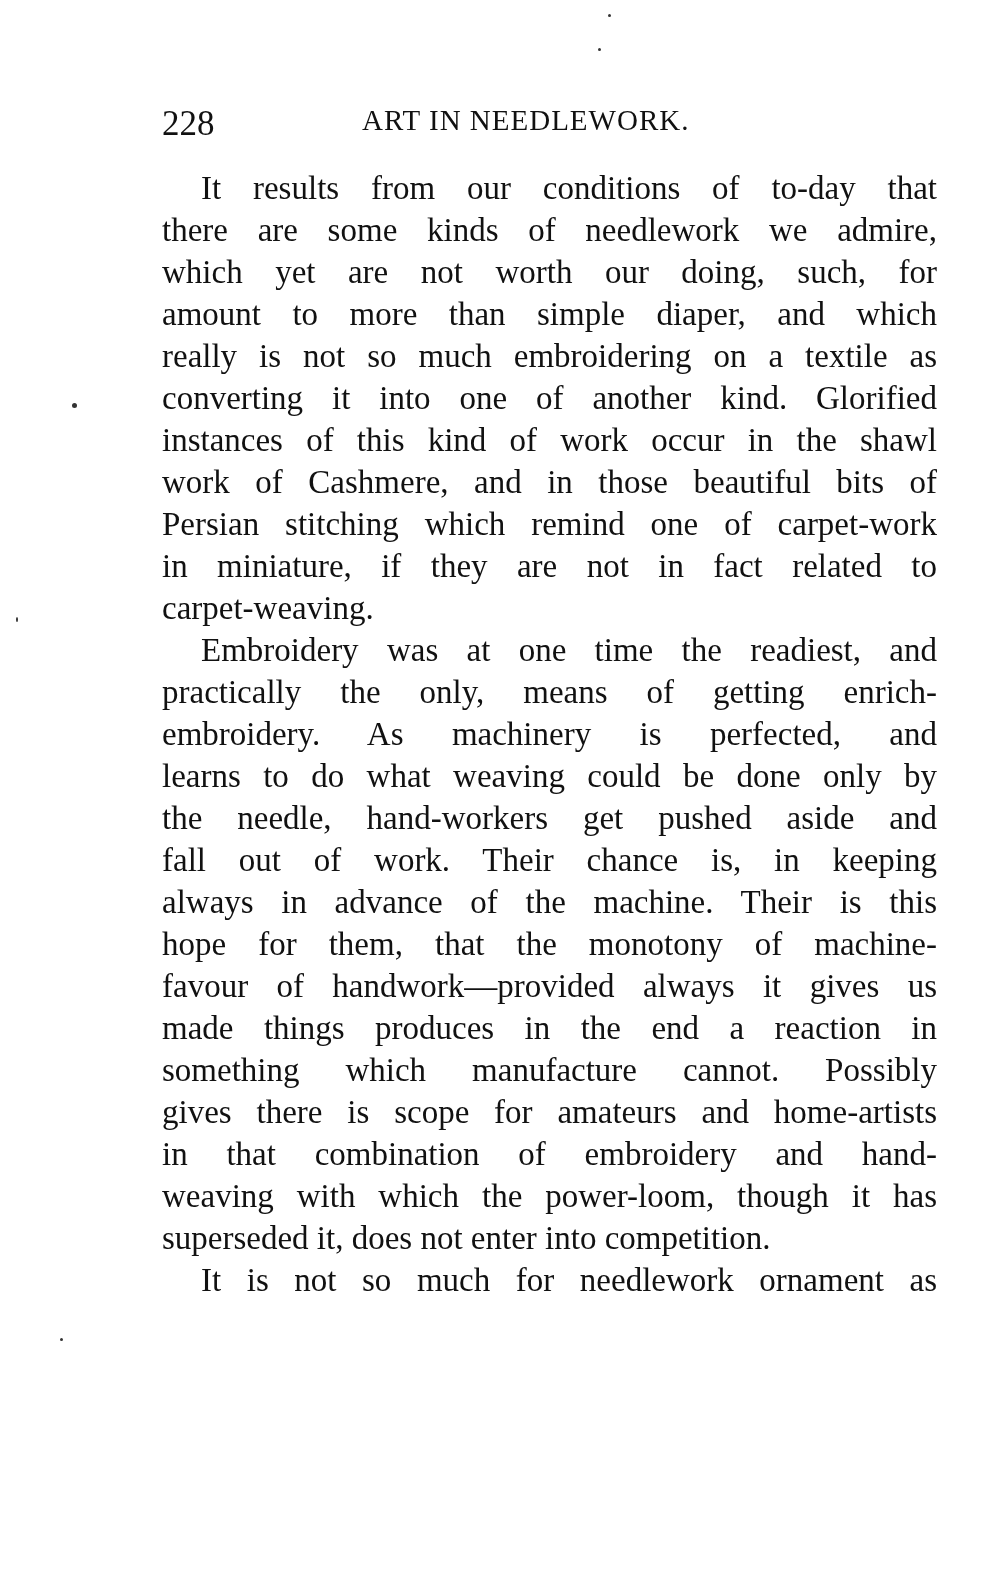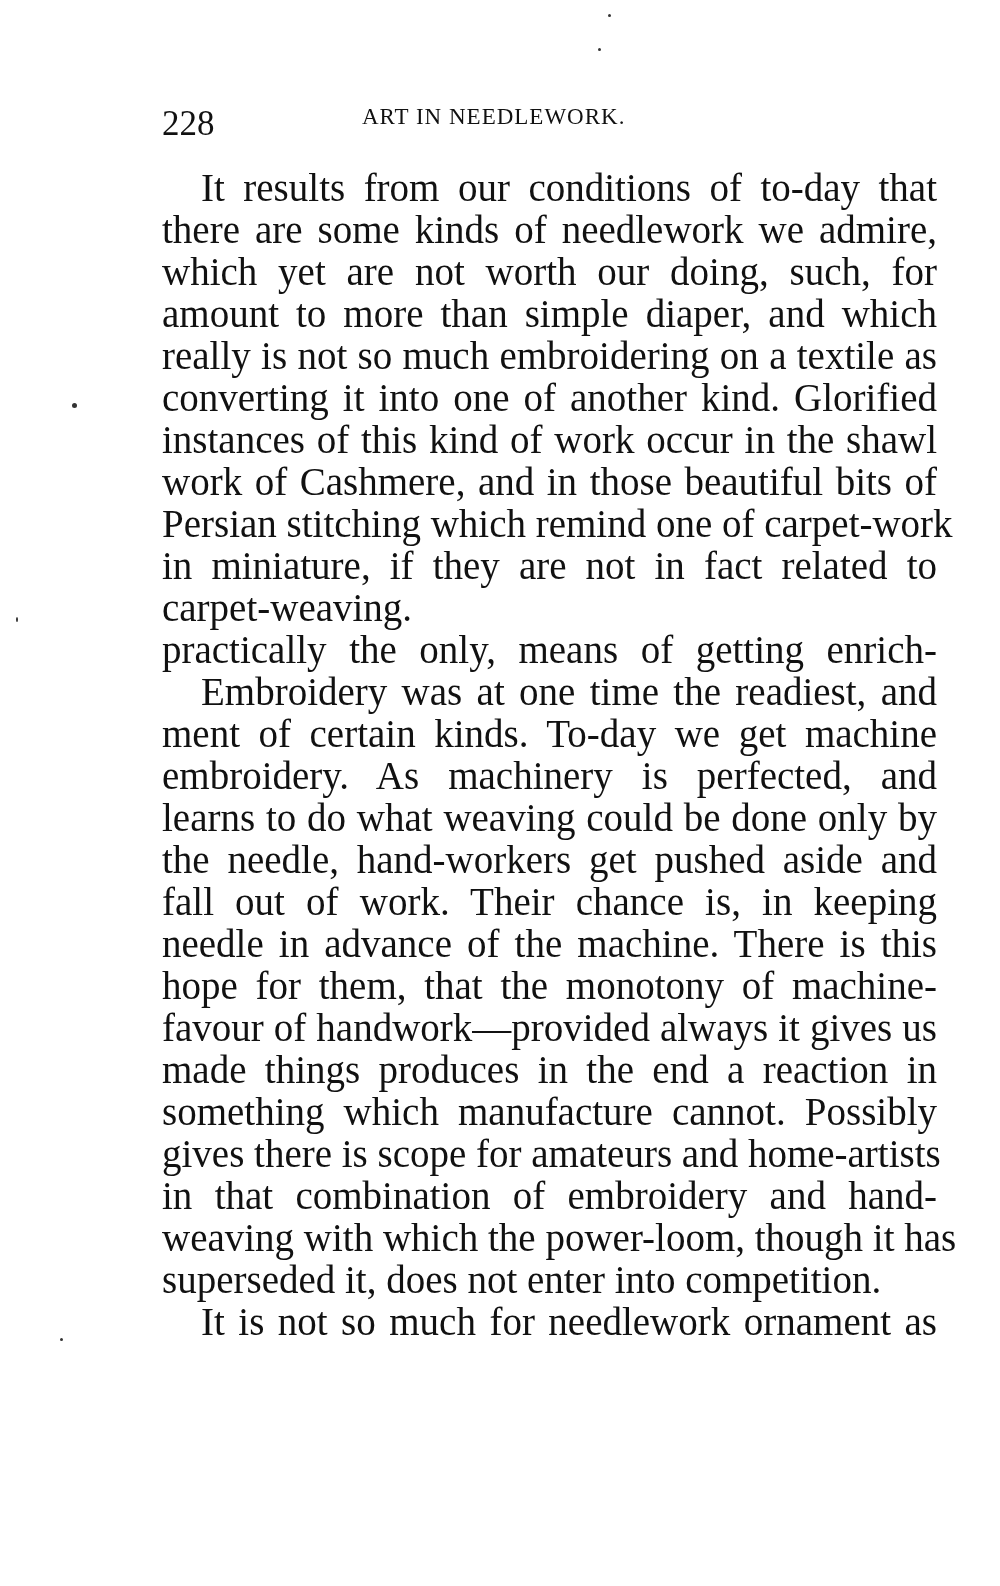--- a/index.html
+++ b/index.html
@@ -15,31 +15,31 @@
     position: absolute;
     top: 104px; left: 162px;
     width: 775px; height: 40px;
   }
   .page-number {
     position: absolute; left: 0; top: 0;
     font-size: 35px;
   }
   .running-head {
     position: absolute; left: 200px; top: 0;
-    font-size: 23px; letter-spacing: 1px;
+    font-size: 29px; letter-spacing: 1px;
   }
   .body-text {
     position: absolute;
     top: 167px; left: 162px;
     width: 775px;
   }
   .line {
     height: 42px;
     line-height: 42px;
-    font-size: 39px;
+    font-size: 33px;
     white-space: nowrap;
     text-align: justify;
     text-align-last: justify;
   }
   .line.last { text-align-last: left; }
   .line.indent { padding-left: 39px; }
   .speck {
     position: absolute; width: 3px; height: 3px;
     background: #333; border-radius: 50%;
   }
@@ -60,28 +60,27 @@
     <div class="line">amount to more than simple diaper, and which</div>
     <div class="line">really is not so much embroidering on a textile as</div>
     <div class="line">converting it into one of another kind.  Glorified</div>
     <div class="line">instances of this kind of work occur in the shawl</div>
     <div class="line">work of Cashmere, and in those beautiful bits of</div>
     <div class="line">Persian stitching which remind one of carpet-work</div>
     <div class="line">in miniature, if they are not in fact related to</div>
     <div class="line last">carpet-weaving.</div>
   </div>
   <div>
+    <div class="line indent">Embroidery was at one time the readiest, and</div>
     <div class="line">practically the only, means of getting enrich-</div>
-    <div class="line indent">Embroidery was at one time the readiest, and</div>
-    <div class="line">ment of certain kinds.  To-day we get machine</div>
     <div class="line">embroidery.  As machinery is perfected, and</div>
     <div class="line">learns to do what weaving could be done only by</div>
     <div class="line">the needle, hand-workers get pushed aside and</div>
     <div class="line">fall out of work.  Their chance is, in keeping</div>
-    <div class="line">needle in advance of the machine.  There is this</div>
+    <div class="line">always in advance of the machine.  Their is this</div>
     <div class="line">hope for them, that the monotony of machine-</div>
     <div class="line">favour of handwork—provided always it gives us</div>
     <div class="line">made things produces in the end a reaction in</div>
     <div class="line">something which manufacture cannot.  Possibly</div>
     <div class="line">gives there is scope for amateurs and home-artists</div>
     <div class="line">in that combination of embroidery and hand-</div>
     <div class="line">weaving with which the power-loom, though it has</div>
     <div class="line last">superseded it, does not enter into competition.</div>
   </div>
   <div>

